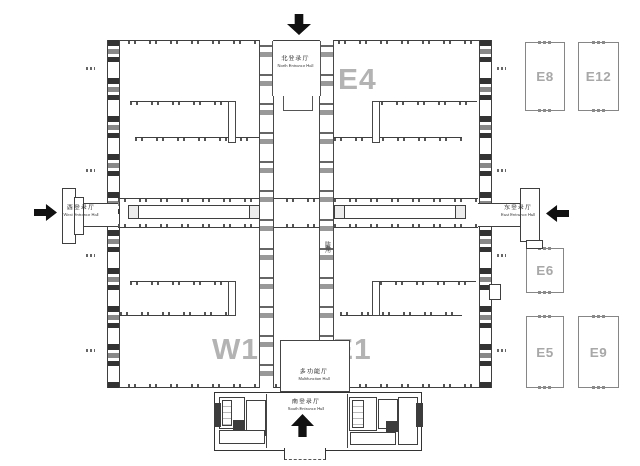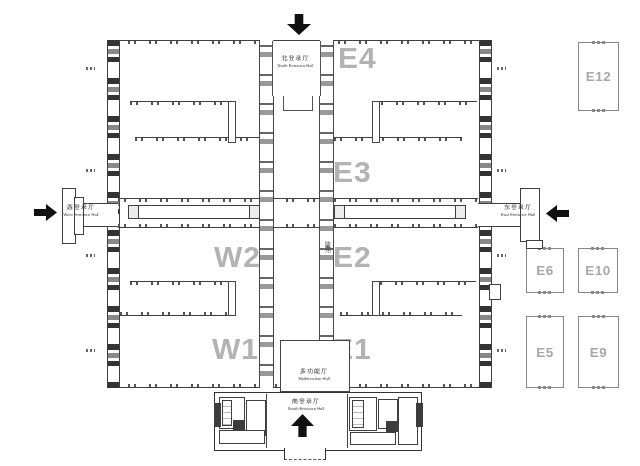--- a/index.html
+++ b/index.html
@@ -19,21 +19,21 @@
   .vstep{position:absolute;border:1px solid #474747;background:#fff;z-index:1;}
   .box{position:absolute;border:1px solid #3f3f3f;background:#fff;z-index:4;}
   .box.dark{background:#3c3c3c;border-color:#3c3c3c;}
   .box.striped{background:repeating-linear-gradient(180deg,#fff 0 5px,#bbb 5px 6px);}
   .mark{position:absolute;width:9px;height:3px;z-index:1;
     background:repeating-linear-gradient(90deg,#666 0 2px,transparent 2px 4px);}
   .dots{background-image:radial-gradient(circle,#b9b9b9 0.7px,transparent 0.8px);background-size:8px 10px;}
 
   
   .hall-label{position:absolute;font-weight:bold;font-size:30px;color:#b3b3b3;letter-spacing:1px;z-index:1;}
-  #lbl-w4{left:214px;top:55px}  #lbl-e4{left:338px;top:41px}
+  #lbl-w4{left:214px;top:55px}  #lbl-e4{left:338px;top:62px}
   #lbl-w3{left:214px;top:155px} #lbl-e3{left:333px;top:155px}
   #lbl-w2{left:214px;top:240px} #lbl-e2{left:333px;top:240px}
   #lbl-w1{left:212px;top:332px} #lbl-e1{left:333px;top:332px}
 
   
   .oblock{position:absolute;border:1.4px solid #868686;background:#fff;
     display:flex;align-items:center;justify-content:center;}
   .oblock::before,.oblock::after{content:"";position:absolute;left:50%;transform:translateX(-50%);
     width:14px;height:3px;background:repeating-linear-gradient(90deg,#8a8a8a 0 3px,transparent 3px 5px);}
   .oblock::before{top:-2px}.oblock::after{bottom:-2px}
@@ -169,34 +169,31 @@
   </div>
 
   <div class="box" style="left:520px;top:188px;width:18px;height:52px;z-index:3;"></div>
   <div class="box" style="left:526px;top:240px;width:15px;height:7px;z-index:3;"></div>
   <div class="ent-label" style="left:494px;top:204px;width:48px;">
     <div class="cn">东登录厅</div>
     <div class="en">East Entrance Hall</div>
   </div>
 
   <div class="hall-label" id="lbl-e4">E4</div>
-  <div class="hall-label" id="lbl-e3">E3</div>
-  <div class="hall-label" id="lbl-w2">W2</div>
-  <div class="hall-label" id="lbl-e2">E2</div>
   <div class="hall-label" id="lbl-w1">W1</div>
   <div class="hall-label" id="lbl-e1">E1</div>
 
+  <div class="oblock" id="blk-e8">
+      <span class="olabel">E8</span>
+    </div>
   <div class="oblock" id="blk-e12">
       <span class="olabel">E12</span>
     </div>
   <div class="oblock" id="blk-e6">
       <span class="olabel">E6</span>
-    </div>
-  <div class="oblock" id="blk-e10">
-      <span class="olabel">E10</span>
     </div>
   <div class="oblock" id="blk-e5">
       <span class="olabel">E5</span>
     </div>
   <div class="oblock" id="blk-e9">
       <span class="olabel">E9</span>
     </div>
 
   <div class="arrow" id="arrow-north"></div>
   <div class="arrow" id="arrow-south"></div>

